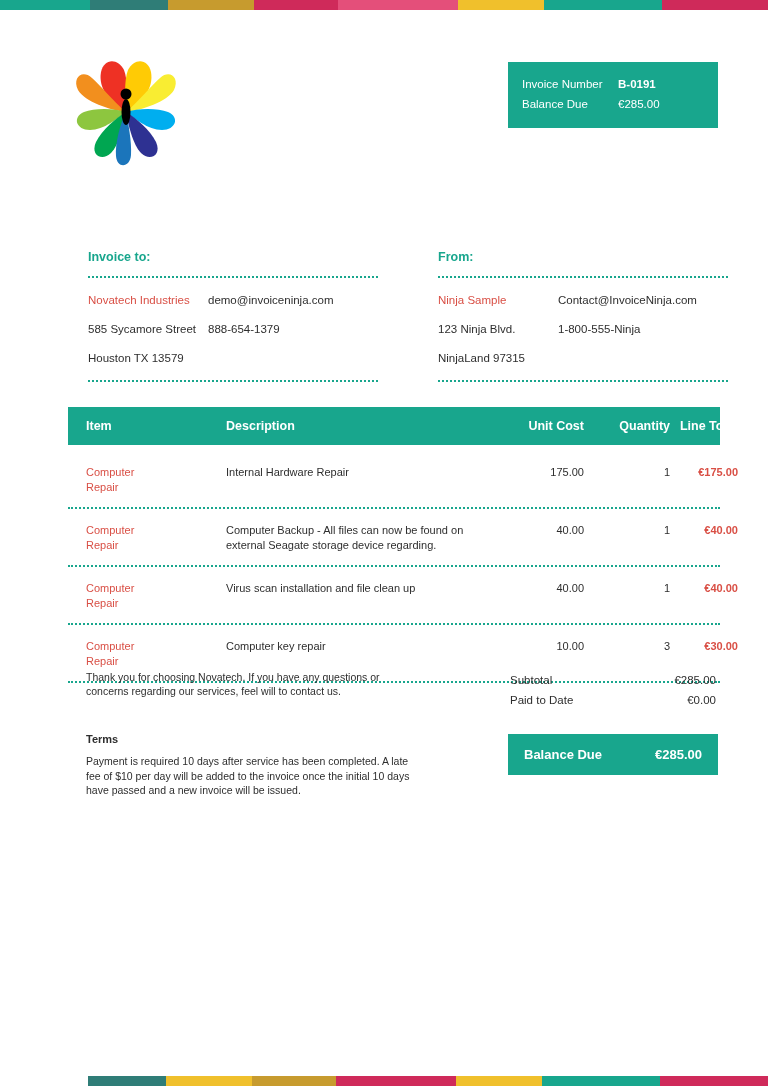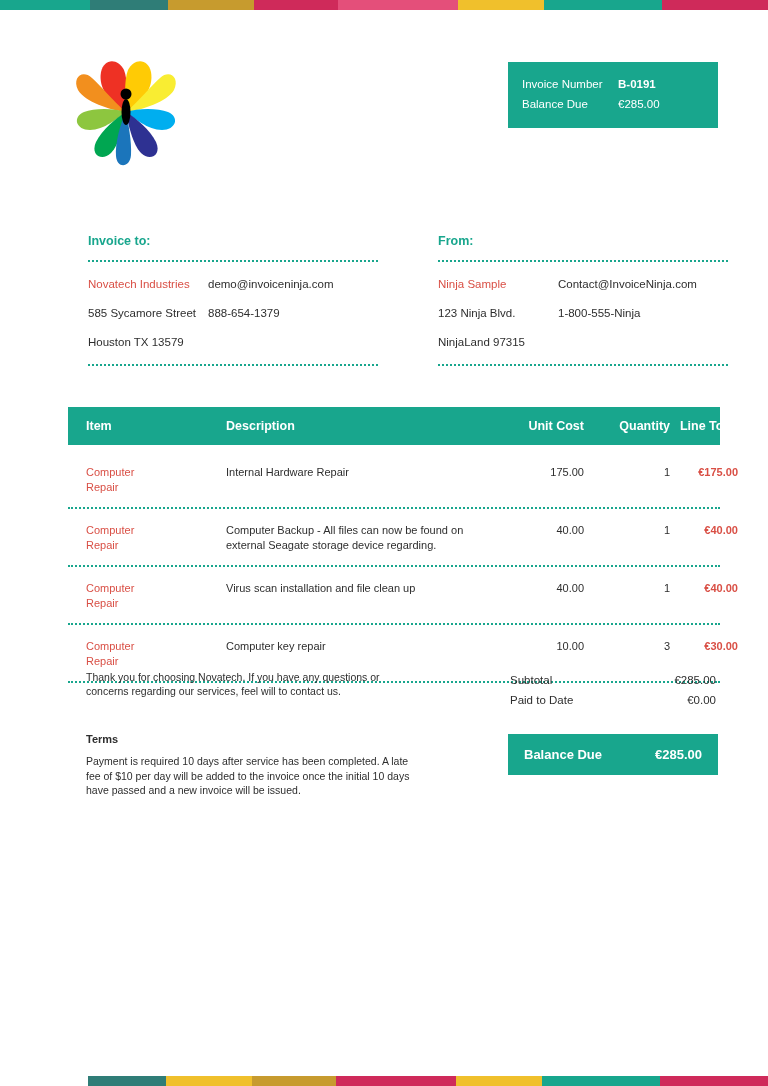--- a/index.html
+++ b/index.html
@@ -52,21 +52,21 @@
   .meta-row {
     display: flex;
     font-size: 11.5px;
     line-height: 20px;
   }
   .meta-label { width: 96px; color: #ffffff; }
   .meta-value { color: #ffffff; }
   .meta-value.bold { font-weight: bold; }
 
   
-  .addr-block { position: absolute; }
+  .addr-block { position: absolute; margin-top: 16px; }
   .addr-left { left: 88px; top: 210px; width: 290px; }
   .addr-right { left: 438px; top: 210px; width: 290px; }
 
   .addr-title {
     color: #18a68d;
     font-weight: bold;
     font-size: 12.5px;
     margin-bottom: 12px;
   }
   .dash-line {

